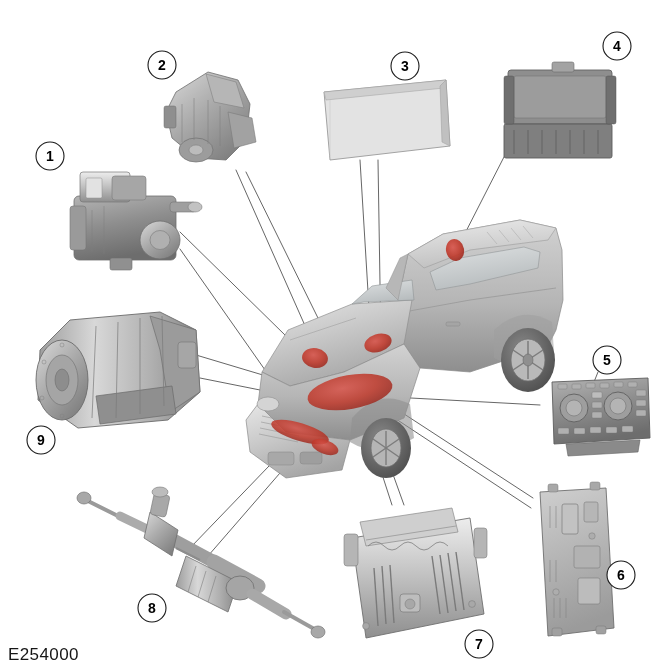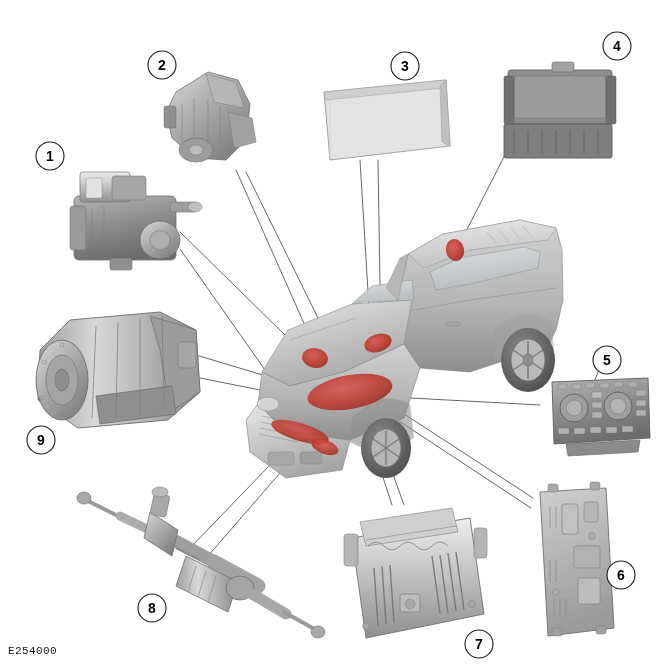--- a/index.html
+++ b/index.html
@@ -18,22 +18,22 @@
     pointer-events:none;user-select:none;
   }
   .callout-circle{fill:#ffffff;stroke:#1a1a1a;stroke-width:1.1;}
   .callout-g{cursor:pointer;}
 
   .leader{stroke:#4a4a4a;stroke-width:0.85;fill:none;stroke-linecap:round;}
   .leader-dot{fill:#2a2a2a;}
 
   .doc-id{
     position:absolute;left:8px;top:645px;
-    font-family:Liberation Mono, monospace;
-    font-size:11px;color:#161616;letter-spacing:0.4px;white-space:nowrap;
+    font-family:Liberation Sans, sans-serif;
+    font-size:17px;color:#161616;letter-spacing:0.4px;white-space:nowrap;
   }
 </style>
 </head>
 <body>
 
 <div id="stage">
 
   <svg id="diagram" viewBox="0 0 672 672">
     <defs>
       <linearGradient id="gMetalV" x1="0" y1="0" x2="0" y2="1">

